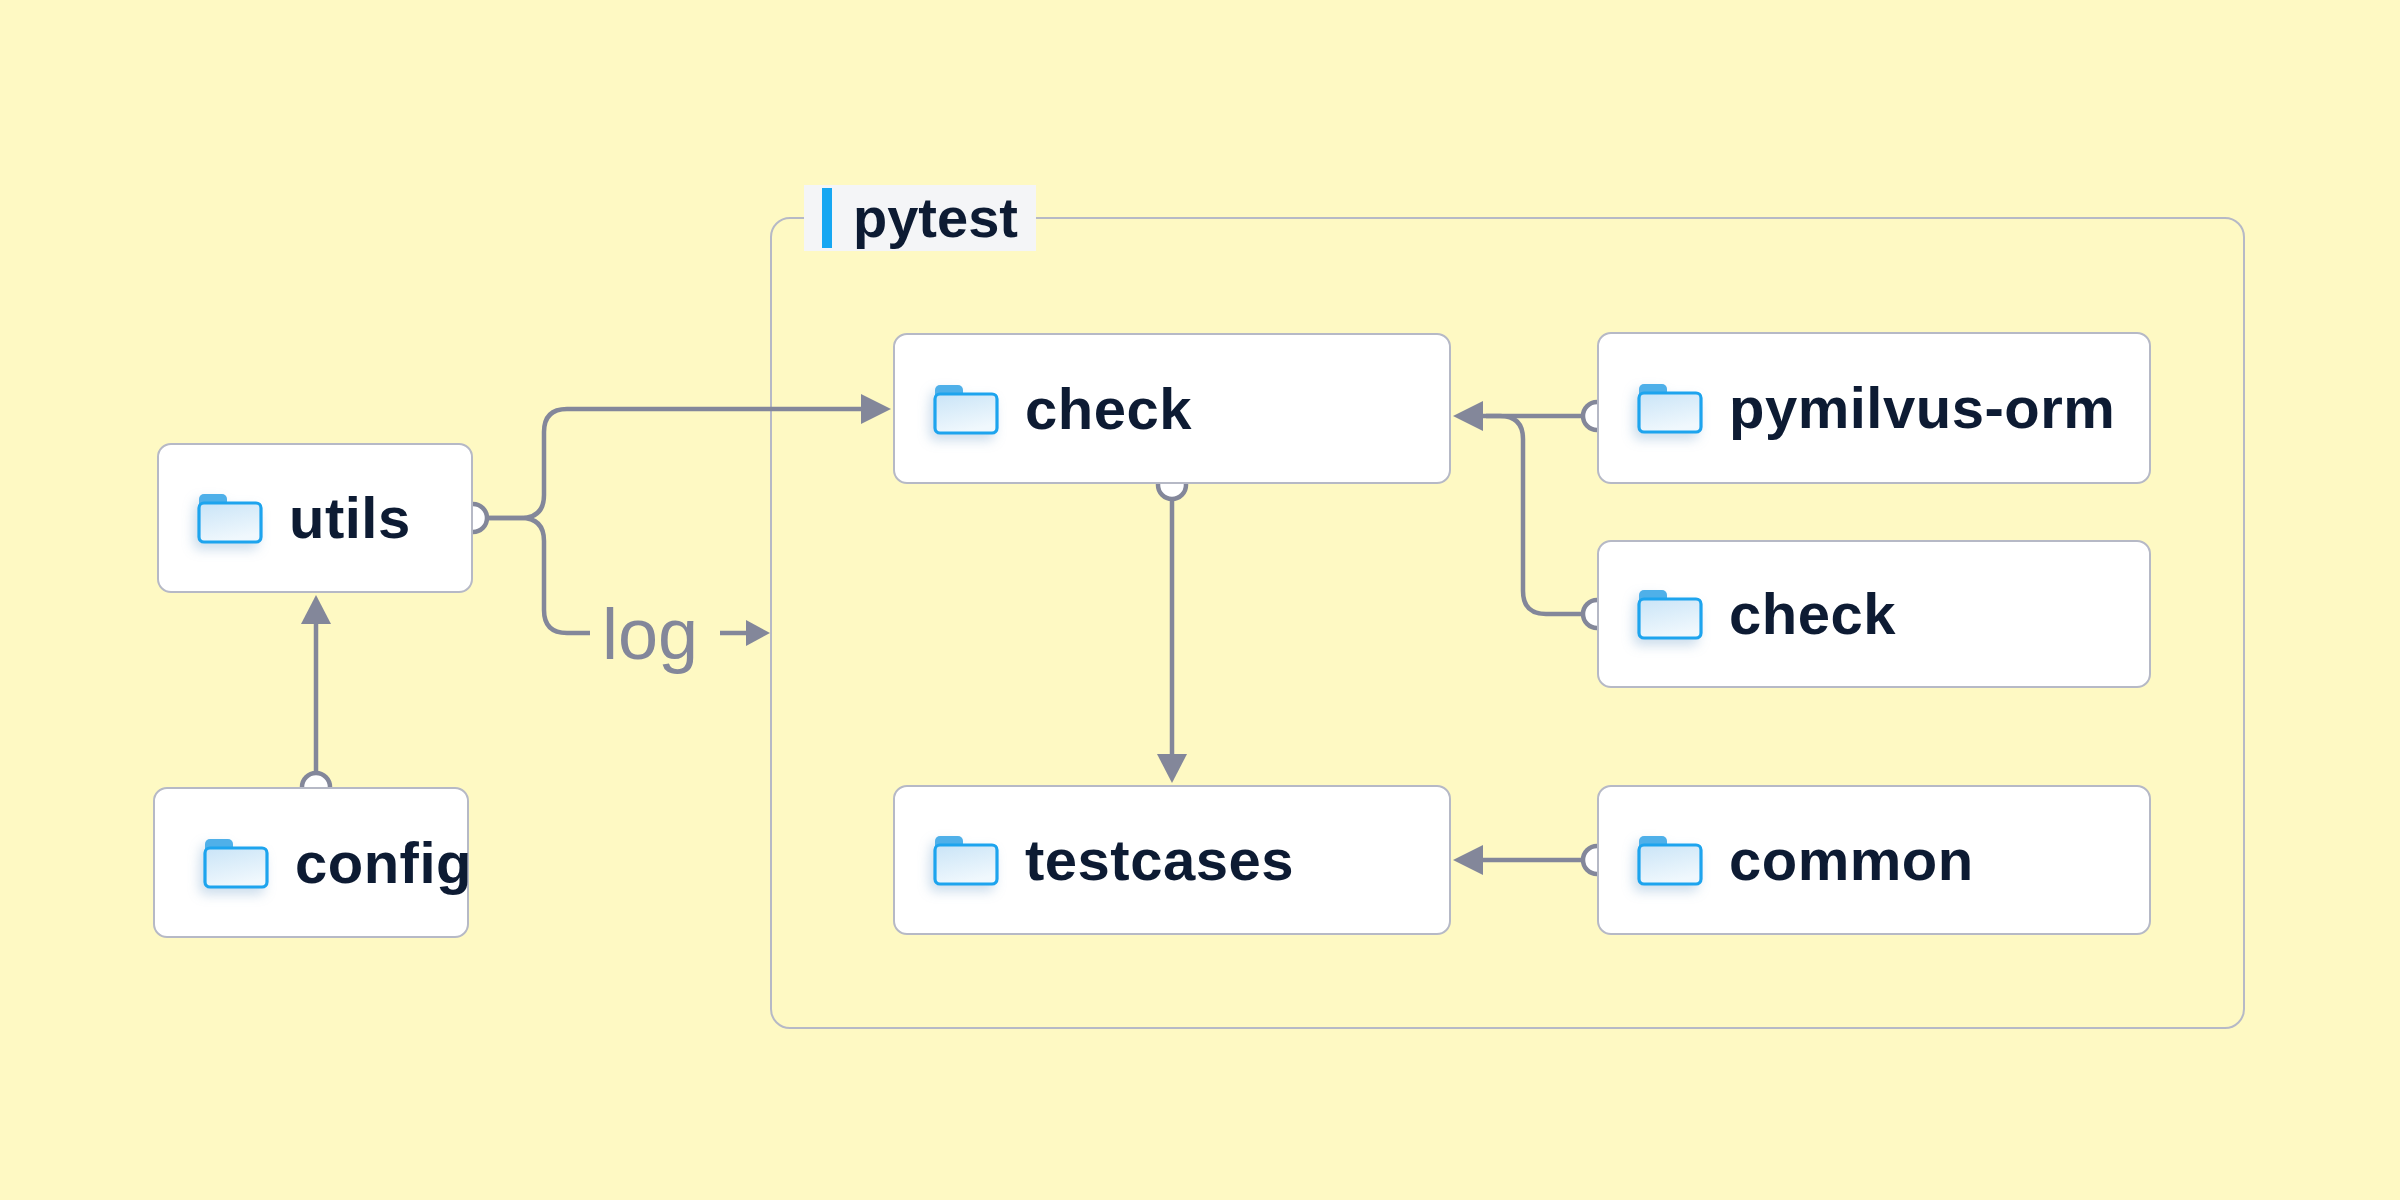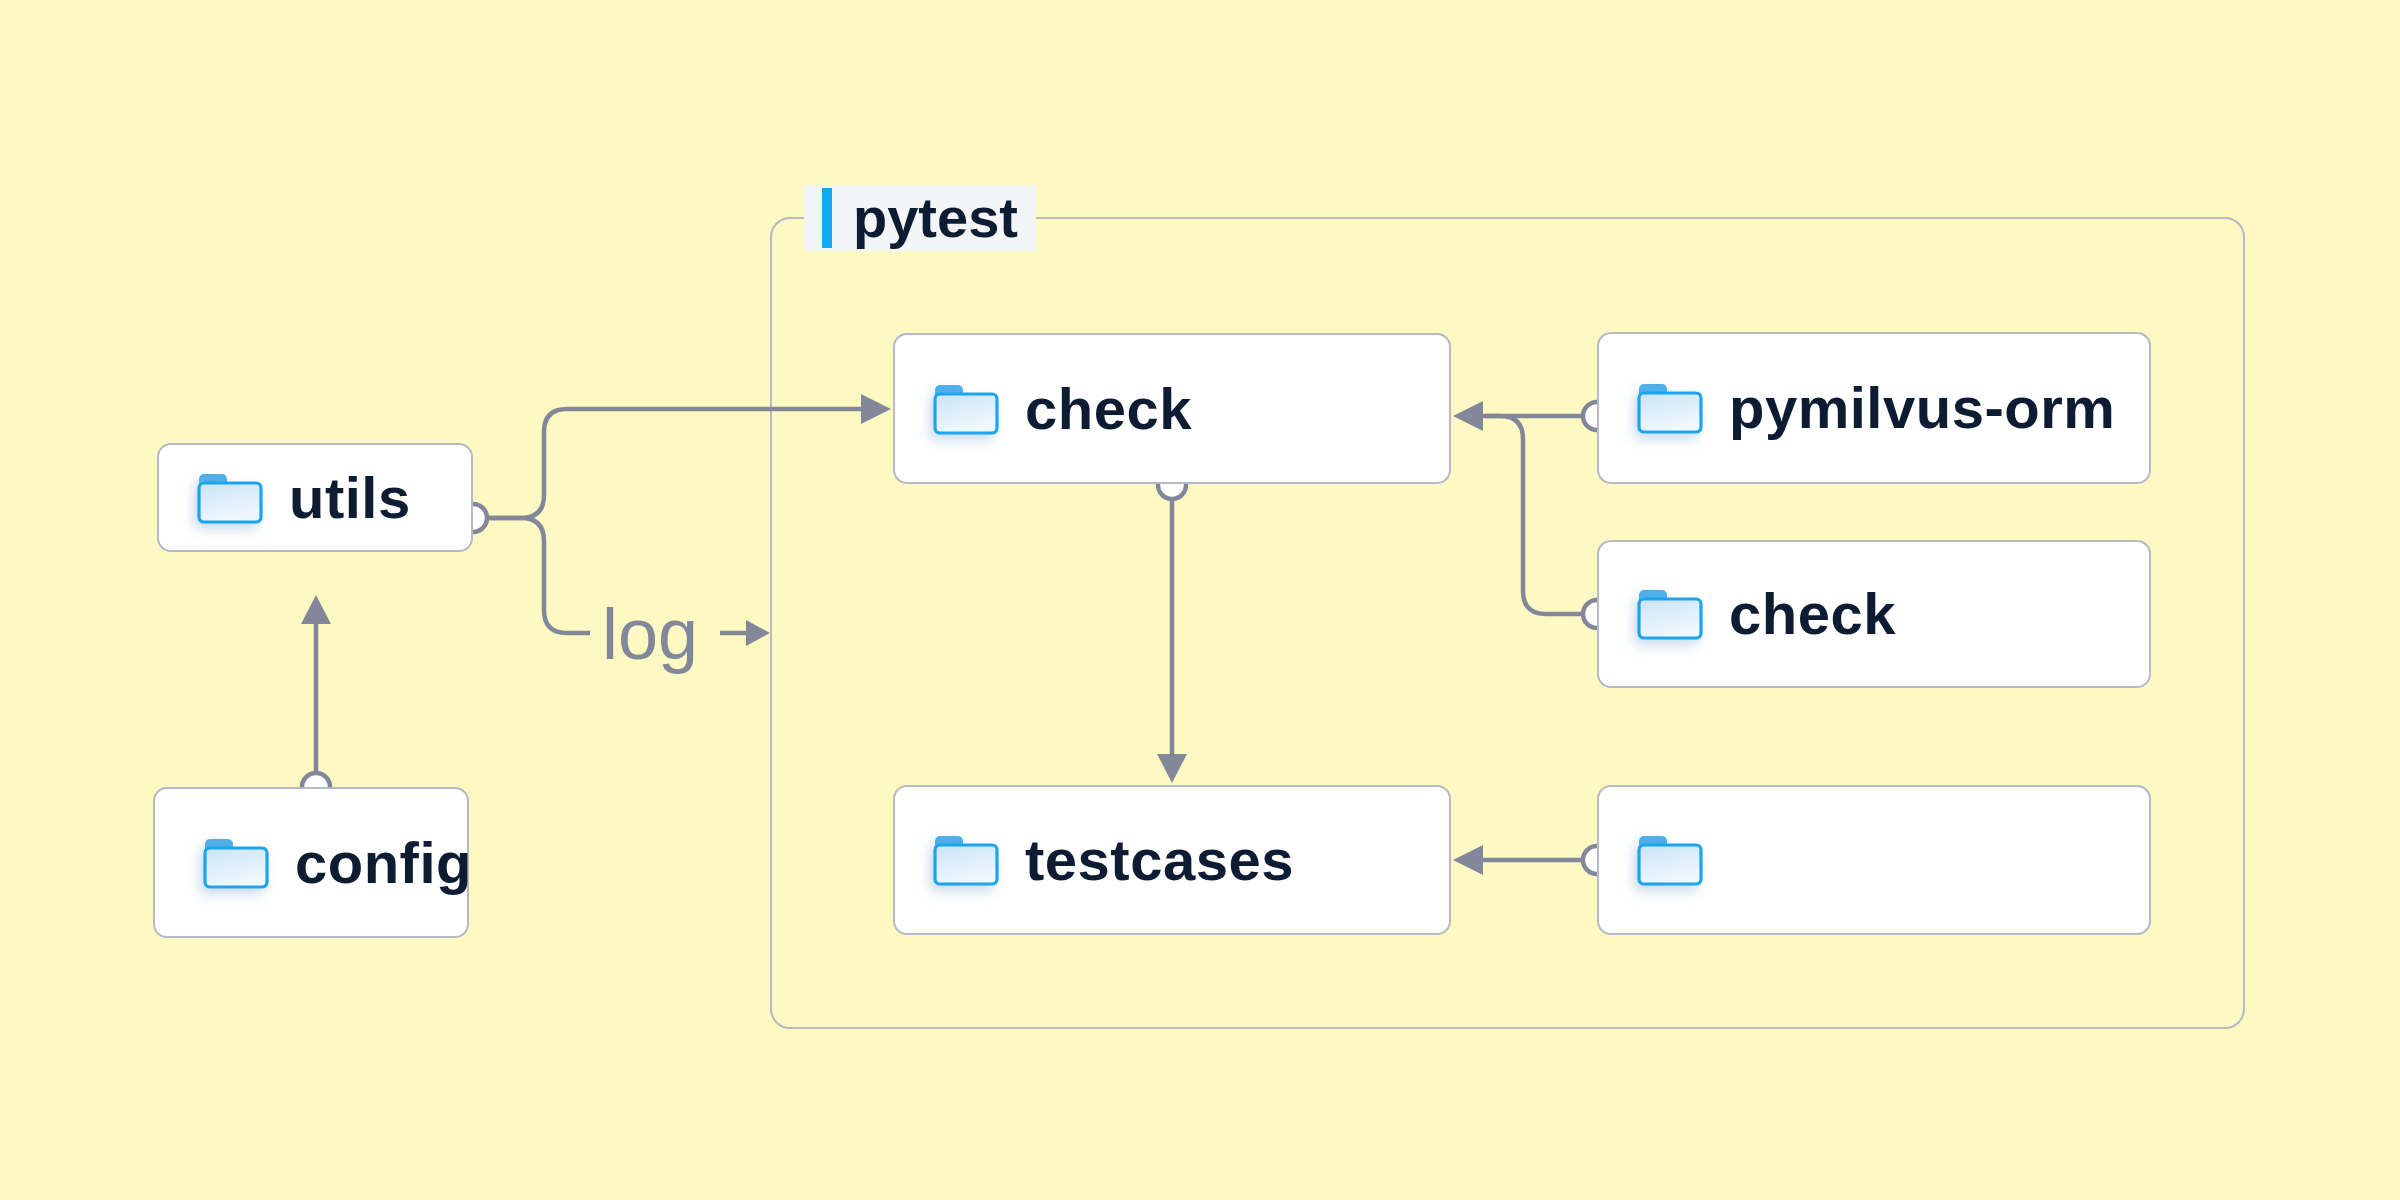--- a/index.html
+++ b/index.html
@@ -69,21 +69,21 @@
     color: #0d1b33;
     line-height: 1;
     white-space: nowrap;
     letter-spacing: 0.5px;
   }
   .folder-svg {
     flex: 0 0 auto;
     filter: drop-shadow(-4px 6px 6px rgba(52, 121, 181, 0.25));
   }
 
-  #node-utils     { left: 157px;  top: 443px; width: 316px; height: 109px; }
+  #node-utils     { left: 157px;  top: 443px; width: 316px; height: 150px; }
   #node-config    { left: 153px;  top: 787px; width: 316px; height: 151px; padding-left: 48px; }
   #node-base      { left: 893px;  top: 333px; width: 558px; height: 151px; }
   #node-pymilvus  { left: 1597px; top: 332px; width: 554px; height: 152px; }
   #node-check     { left: 1597px; top: 540px; width: 554px; height: 148px; }
   #node-testcases { left: 893px;  top: 785px; width: 558px; height: 150px; }
   #node-common    { left: 1597px; top: 785px; width: 554px; height: 150px; }
 
   
   .connectors {
     position: absolute;
@@ -233,15 +233,16 @@
       <rect x="2" y="12" width="62" height="39" rx="5" fill="url(#folder-grad)" stroke="#1da4ee" stroke-width="3.2"></rect>
     </svg>
     <span class="node-label">testcases</span>
   </div>
 
   <div class="node" id="node-common">
     <svg class="folder-svg" viewBox="0 0 66 54" width="66" height="54">
       <rect x="2" y="3" width="28" height="18" rx="5" fill="#4fb0e9"></rect>
       <rect x="2" y="12" width="62" height="39" rx="5" fill="url(#folder-grad)" stroke="#1da4ee" stroke-width="3.2"></rect>
     </svg>
+    <span class="node-label">common</span>
   </div>
 
 </div>
 
 </body></html>

